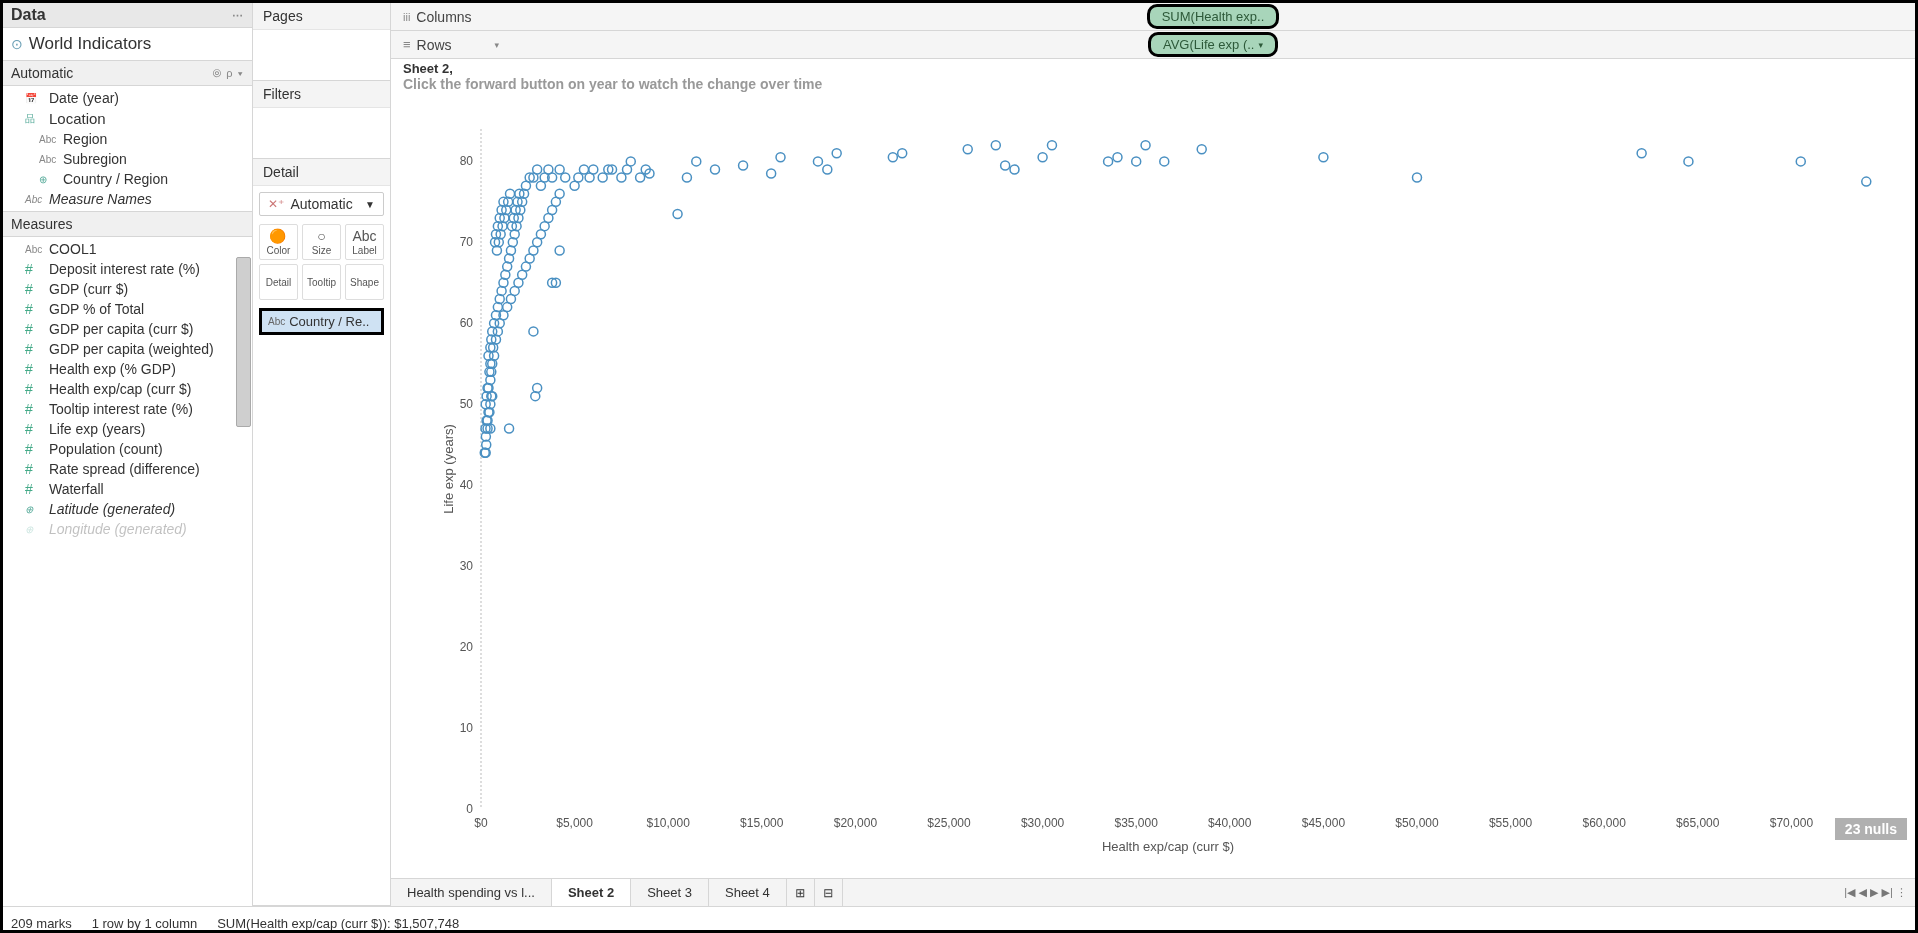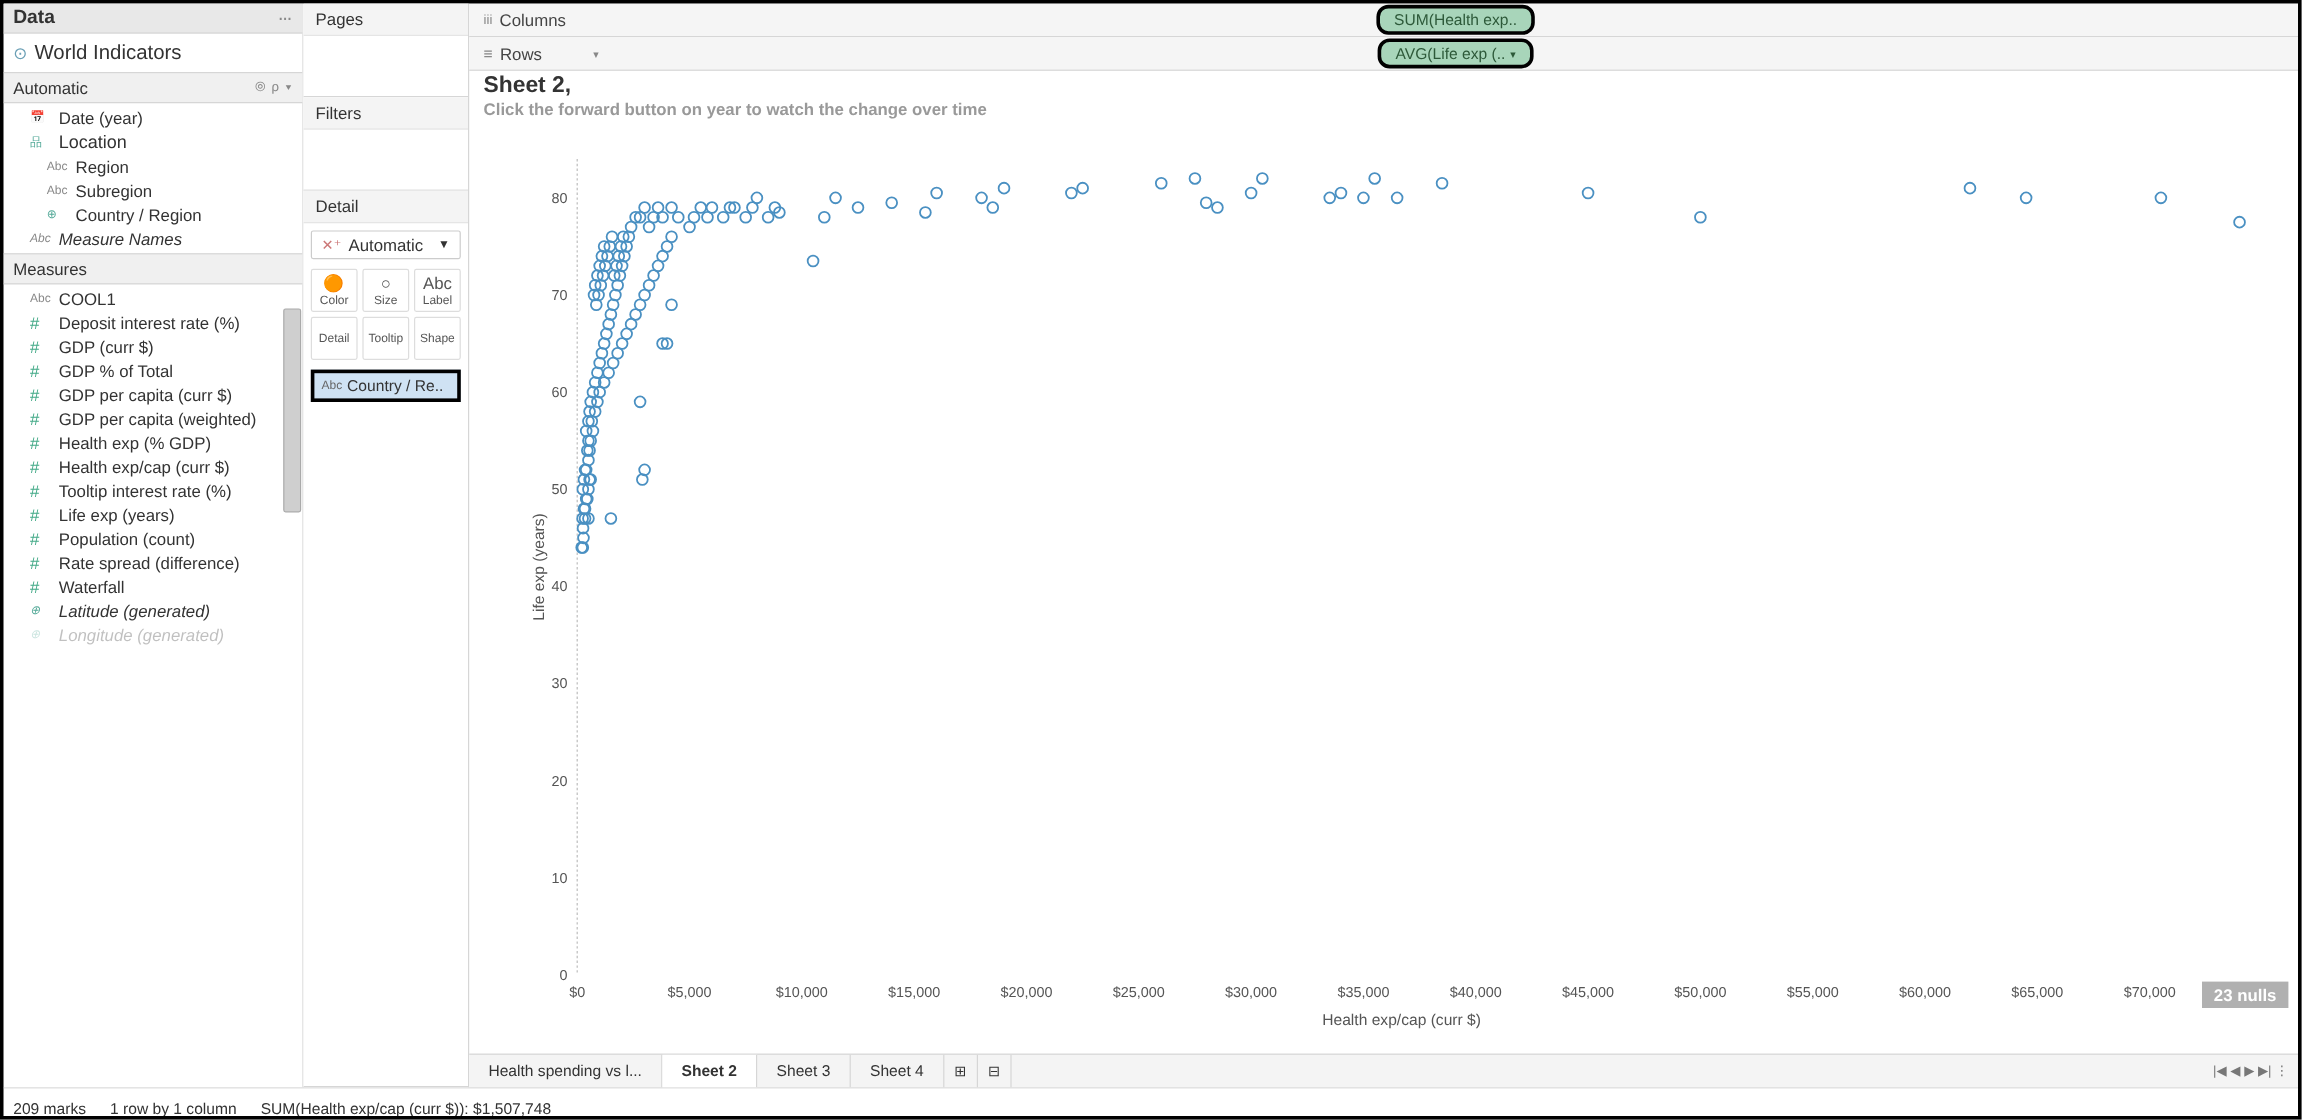--- a/index.html
+++ b/index.html
@@ -39,21 +39,21 @@
 .marks-pill { margin-top:8px; background:#cfe2f3; border:3px solid #000; padding:3px 6px; font-size:13px; display:flex; align-items:center; gap:4px;}
 
 
 .work-area { flex:1; display:flex; flex-direction:column;}
 .shelf { display:flex; align-items:center; border-bottom:1px solid #d6d6d6; background:#f5f5f5; height:28px;}
 .shelf-label { width:120px; padding:0 12px; font-size:14px; color:#444; display:flex; align-items:center; gap:6px;}
 .shelf-pills { flex:1; display:flex; align-items:center;justify-content:center;}
 .pill { background:#a8d5ba; border:3px solid #000; color:#2d5939; padding:2px 12px; font-size:13px; border-radius:10px; display:flex; align-items:center; gap:4px;}
 .pill .dd { font-size:9px;}
 .title-shelf { background:#f5f5f5; padding:4px 12px; font-size:14px; border-bottom:1px solid #e5e5e5;}
-.viz-title { padding:2px 12px 0; font-size:19px;}
+.viz-title { padding:2px 12px 0; font-size:13px;}
 .viz-subtitle { padding:0 12px 4px; font-size:14px; color:#999; font-weight:600;}
 
 .chart-wrap { flex:1; position:relative; padding: 8px 20px 4px 50px;}
 svg.chart { width:100%; height:100%;}
 .axis-label { font-size:13px; fill:#555;}
 .zero-line { stroke:#bbb; stroke-dasharray:2,2;}
 .datapt { fill:none; stroke:#4a90c2; stroke-width:1.5;}
 .nulls-badge { position:absolute; right:8px; bottom:38px; background:#b0b0b0; color:#fff; padding:3px 10px; font-size:14px; font-weight:600;}
 
 

